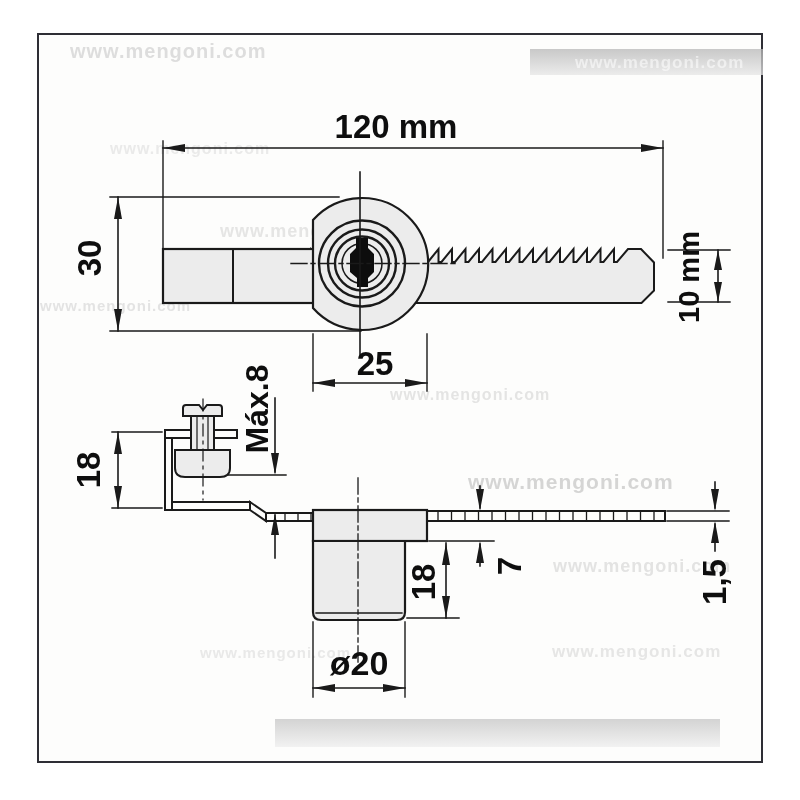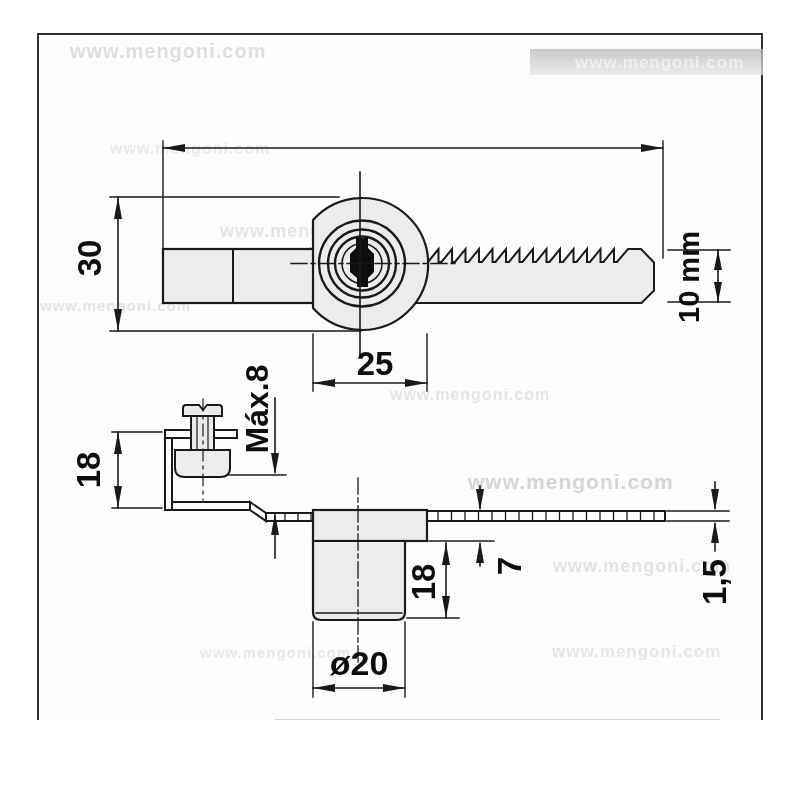--- a/index.html
+++ b/index.html
@@ -1,16 +1,16 @@
 <!DOCTYPE html>
 <html><head>
 <meta charset="utf-8">
 <style>
   html,body{margin:0;padding:0;background:#ffffff;}
-  #stage{position:relative;width:800px;height:720px;background:#ffffff;overflow:hidden;
+  #stage{position:relative;width:800px;height:800px;background:#ffffff;overflow:hidden;
          font-family:"Liberation Sans",sans-serif;}
   #frame{position:absolute;left:37px;top:33px;width:726px;height:730px;
          border:2px solid #2e2e35;background:#fdfdfc;box-sizing:border-box;}
   #drawing{position:absolute;left:0;top:0;width:800px;height:800px;}
   .lbl{position:absolute;display:flex;align-items:center;justify-content:center;
        font-weight:bold;color:#0e0e0e;white-space:nowrap;line-height:1;}
   .rot{transform:rotate(-90deg);}
   .title{position:absolute;font-weight:bold;color:#101010;}
   .wm{position:absolute;font-weight:bold;letter-spacing:1px;white-space:nowrap;
       pointer-events:none;}
@@ -133,20 +133,21 @@
       <polygon fill="#1a1a1a" stroke="none" points="446,618 442,596 450,596"></polygon>
 
       <path stroke-width="1.6" d="M313,688 H405"></path>
       <path stroke-width="1.4" d="M313,622 V697 M405,622 V697"></path>
       <polygon fill="#1a1a1a" stroke="none" points="313,688 335,684 335,692"></polygon>
       <polygon fill="#1a1a1a" stroke="none" points="405,688 383,684 383,692"></polygon>
     </g>
   </svg>
 
 
+  <div class="lbl" style="left:296px;top:108px;width:200px;height:36px;font-size:33px;">120 mm</div>
 
   <div class="lbl rot" style="left:39px;top:242px;width:100px;height:32px;font-size:33px;">30</div>
 
   <div class="lbl" style="left:325px;top:345px;width:100px;height:36px;font-size:33px;">25</div>
 
   <div class="lbl rot" style="left:629px;top:262px;width:120px;height:30px;font-size:29px;">10 mm</div>
 
   <div class="lbl rot" style="left:38px;top:454px;width:100px;height:32px;font-size:33px;">18</div>
 
   <div class="lbl rot" style="left:182px;top:392px;width:150px;height:34px;font-size:32px;">Máx.8</div>

